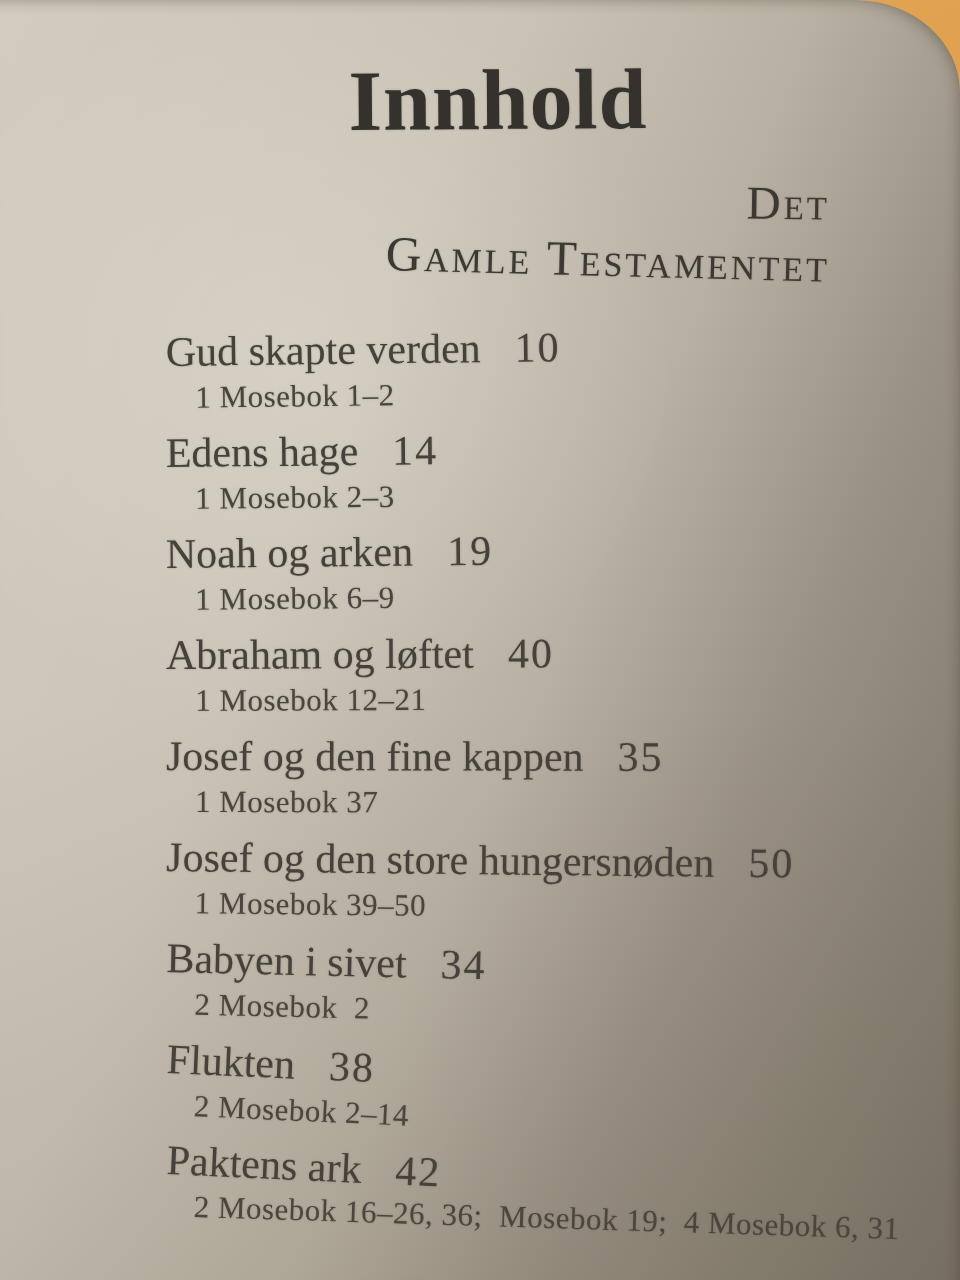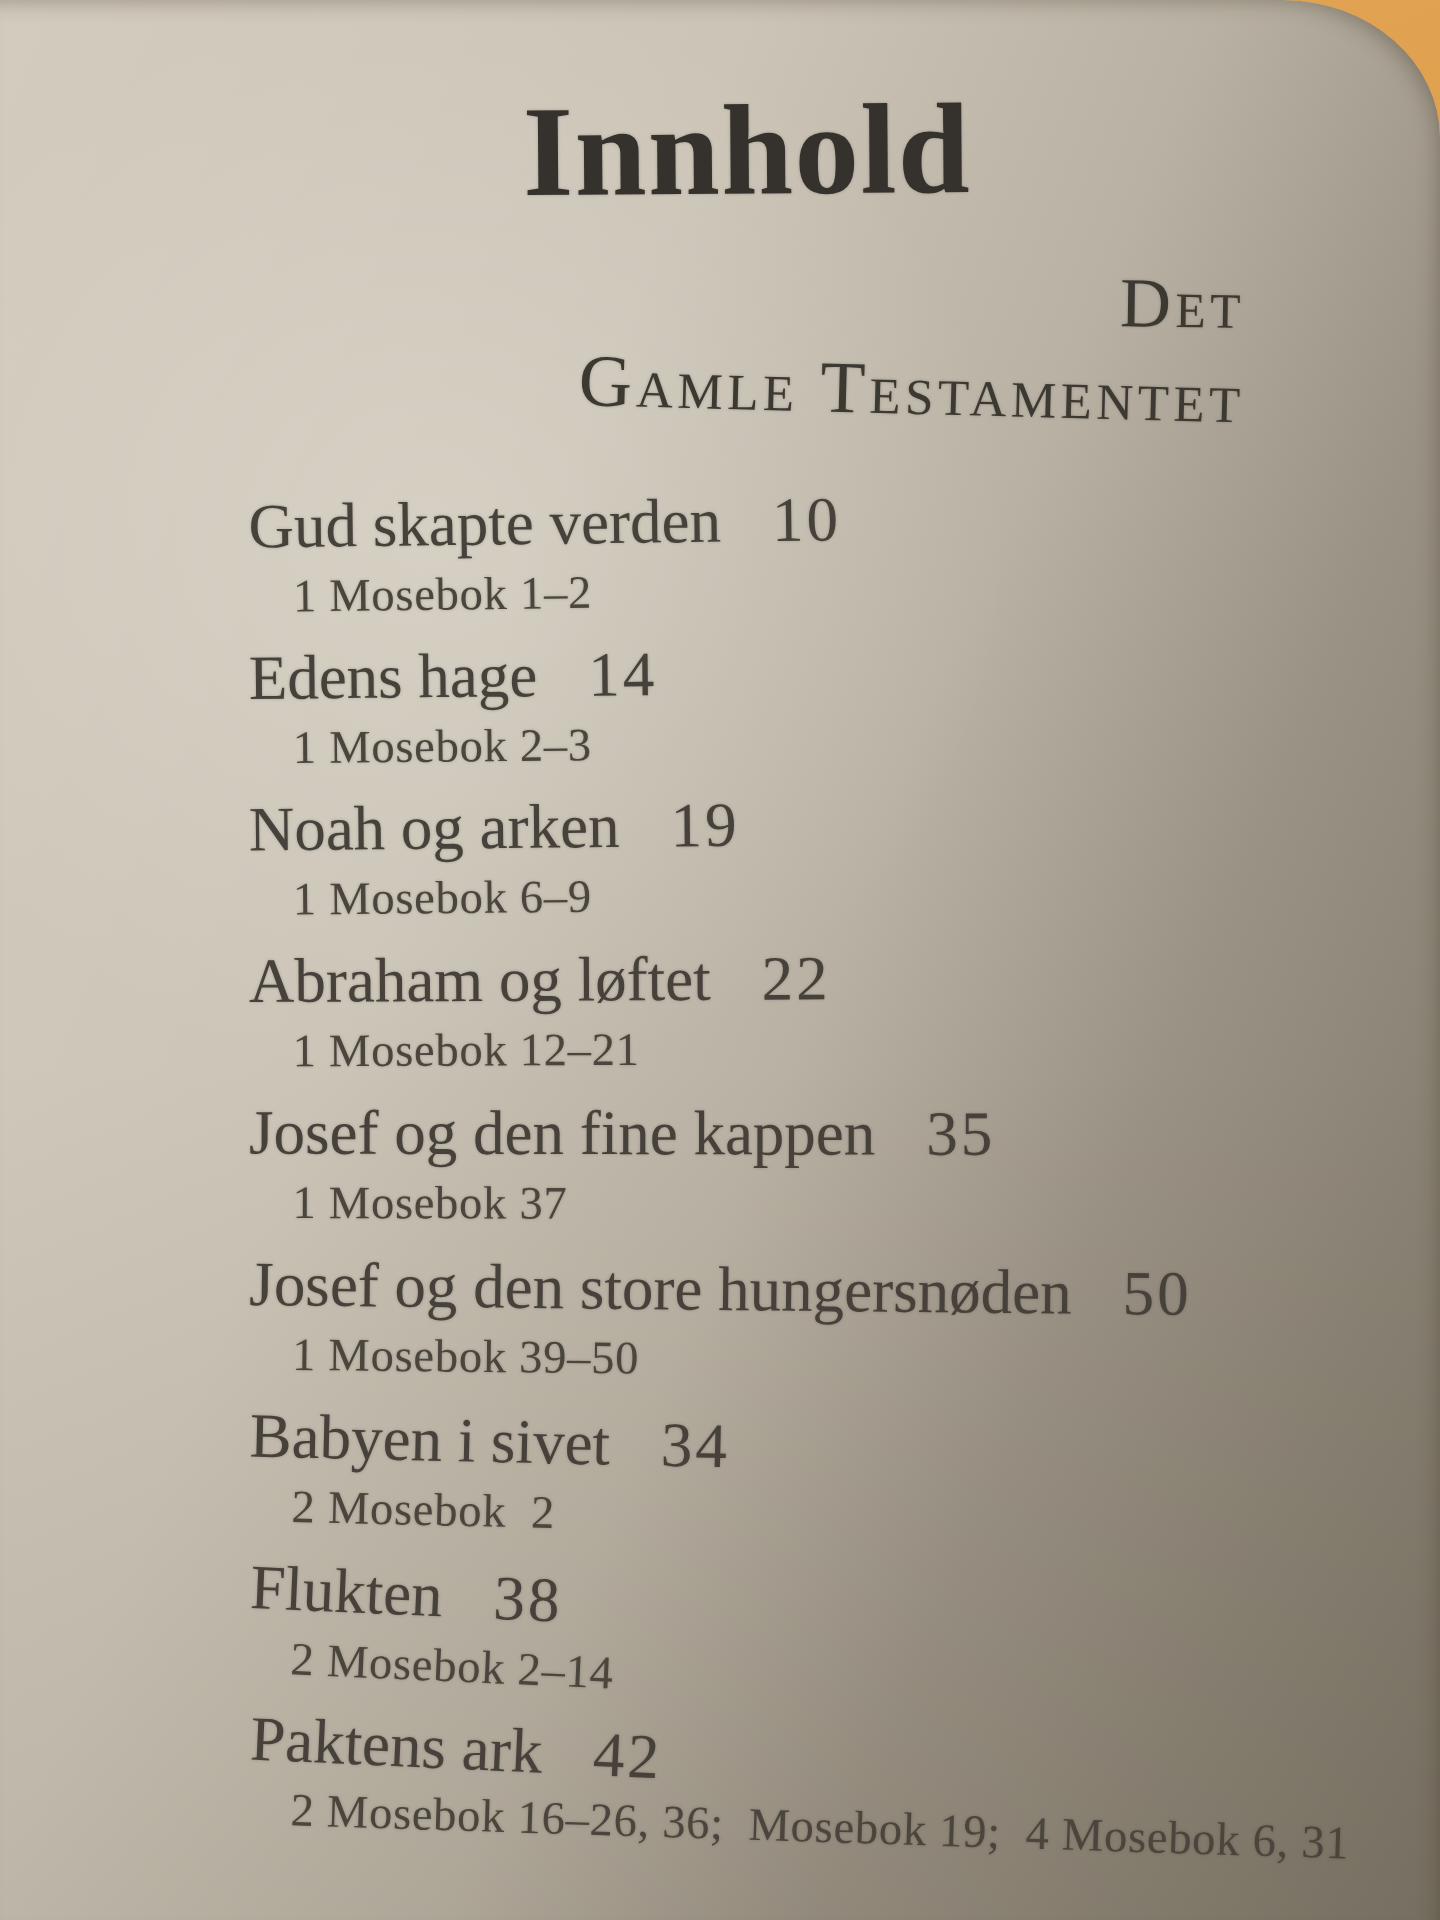--- a/index.html
+++ b/index.html
@@ -137,21 +137,21 @@
           <div class="entry-main"><span>Edens hage</span><span class="entry-page">14</span></div>
           <div class="entry-ref">1 Mosebok 2–3</div>
         </div>
 
         <div class="entry">
           <div class="entry-main"><span>Noah og arken</span><span class="entry-page">19</span></div>
           <div class="entry-ref">1 Mosebok 6–9</div>
         </div>
 
         <div class="entry">
-          <div class="entry-main"><span>Abraham og løftet</span><span class="entry-page">22</span></div>
+          <div class="entry-main"><span>Abraham og løftet</span><span class="entry-page">40</span></div>
           <div class="entry-ref">1 Mosebok 12–21</div>
         </div>
 
         <div class="entry">
           <div class="entry-main"><span>Josef og den fine kappen</span><span class="entry-page">35</span></div>
           <div class="entry-ref">1 Mosebok 37</div>
         </div>
 
         <div class="entry">
           <div class="entry-main"><span>Josef og den store hungersnøden</span><span class="entry-page">50</span></div>

